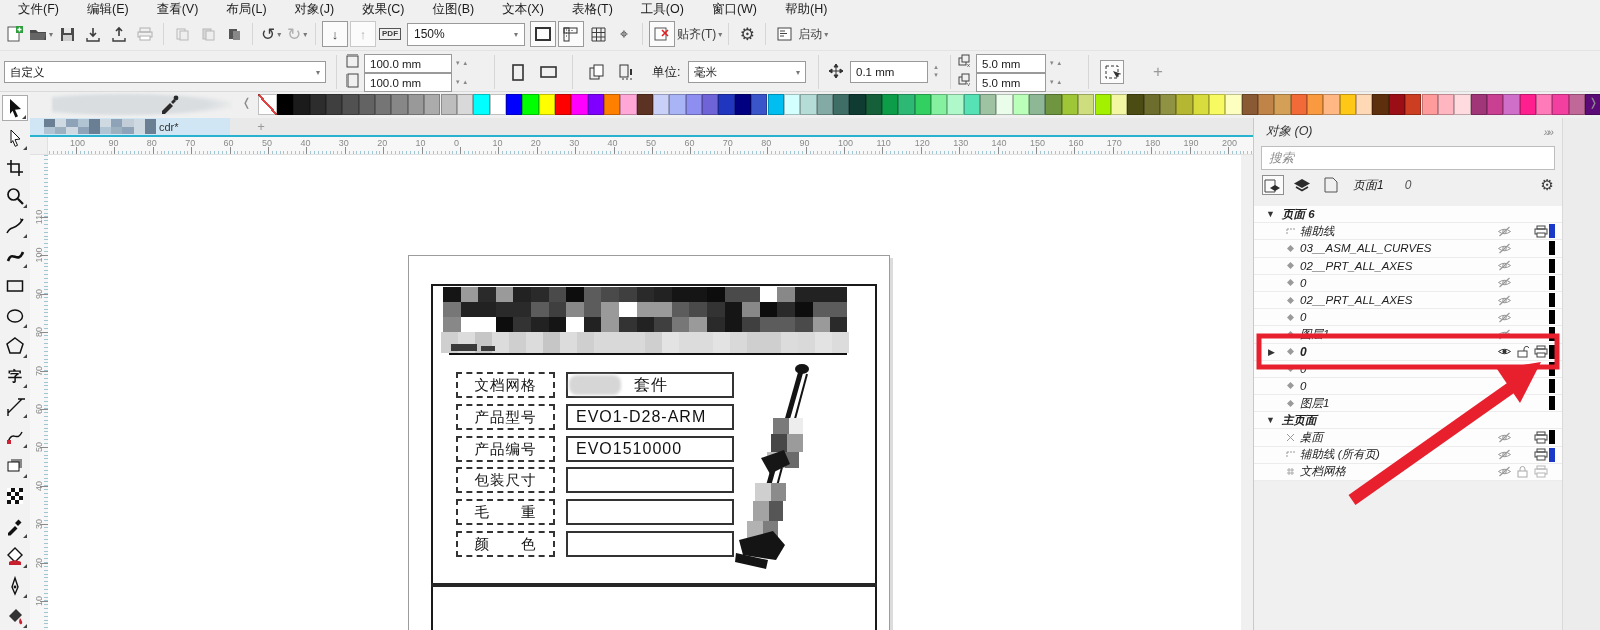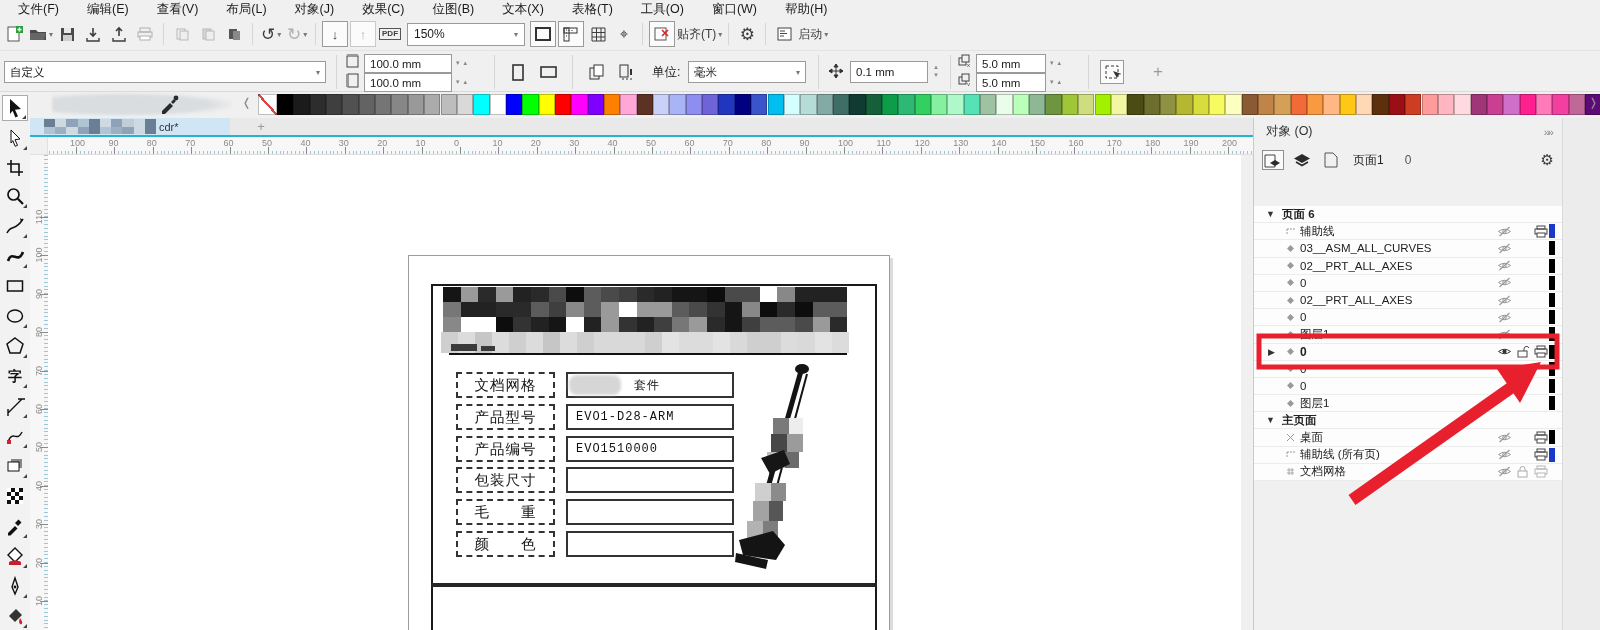--- a/index.html
+++ b/index.html
@@ -58,27 +58,27 @@
 
   
   #canvas { position:absolute; left:48px; top:155px; width:1193px; height:475px; background:#ffffff; overflow:hidden; }
   #page { position:absolute; left:360px; top:100px; width:482px; height:540px; background:#fff; border:1px solid #9c9c9c; box-shadow:3px 3px 0 #dcdcdc; overflow:hidden; }
   #label-border { position:absolute; left:22px; top:28px; width:446px; height:600px; border:2px solid #1a1a1a; }
   #logo-mosaic { position:absolute; left:34px; top:31px; width:404px; height:45px; overflow:hidden; }
   #sub-strip { position:absolute; left:32px; top:76px; width:408px; height:21px; overflow:hidden; }
   #title-underline { position:absolute; left:40px; top:97px; width:398px; height:2px; background:#111; }
   .frag { position:absolute; background:#3a3a3a; }
   .lrow-name { position:absolute; left:47px; width:99px; height:26px; border:2px dashed #333; display:flex; align-items:center; justify-content:center; font-size:14.5px; letter-spacing:1px; color:#111; background:#fff; }
-  .lrow-val { position:absolute; left:157px; width:168px; height:26px; border:2px solid #333; display:flex; align-items:center; font-size:12px; padding-left:8px; letter-spacing:1px; color:#111; background:#fff;font-family:Liberation Mono, monospace; }
+  .lrow-val { position:absolute; left:157px; width:168px; height:26px; border:2px solid #333; display:flex; align-items:center; font-size:16px; padding-left:8px; letter-spacing:1px; color:#111; background:#fff; }
   #val-censor { position:absolute; left:160px; width:52px; height:20px; background:#d6d6d6; border-radius:8px; filter:blur(1.5px); }
   #thick-line { position:absolute; left:22px; top:327px; width:446px; height:4px; background:#262626; }
   #product { position:absolute; left:322px; top:106px; }
 
   
-  #docker { position:absolute; left:1253px; top:118px; width:309px; height:512px; background:#f0f0f0; border-left:1px solid #c9c9c9; }
+  #docker { position:absolute; left:1253px; top:118px; width:309px; height:512px; background:#f0f0f0; border-left:1px solid #c9c9c9;font-style:italic; }
   #docker-header { height:27px; display:flex; align-items:center; justify-content:space-between; padding:0 10px 0 12px; font-size:12.5px; color:#333; }
   #docker-chev { color:#8a8a8a; font-size:11px; letter-spacing:-2px; }
   #docker-search { margin:1px 7px 0 7px; height:24px; background:#fff; border:1px solid #bdbdbd; display:flex; align-items:center; padding-left:7px; color:#8b8b8b; font-size:12.5px; }
   #docker-tools { height:30px; display:flex; align-items:center; padding:0 8px; gap:7px; }
   .dk-ic { width:22px; height:20px; display:flex; align-items:center; justify-content:center; }
   .dk-ic.active { border:1px solid #8f8f8f; background:#fafafa; }
   #dk-page-label { font-size:12px; color:#222; margin-left:4px; }
   #dk-page-extra { font-size:12px; color:#555; margin-left:14px; }
   #dk-gear { margin-left:auto; font-size:15px; color:#3a3a3a; }
   #tree { position:absolute; left:0; top:88px; width:309px; }
@@ -805,20 +805,23 @@
       </svg>
     </div>
   </div>
 </div>
 
 <div id="docker">
   <div id="docker-header">
     <span>对象 (O)</span>
     <span id="docker-chev">»»</span>
   </div>
+  <div id="docker-search">
+    <span>搜索</span>
+  </div>
   <div id="docker-tools">
     <span class="dk-ic active">
       <svg width="18" height="16">
           <path d="M1 3h10v12H1z" fill="none" stroke="#444"></path>
           <path d="M11 8l5 3-5 3-5-3z" fill="#2b2b2b"></path>
         </svg>
     </span>
     <span class="dk-ic">
       <svg width="18" height="15">
           <path d="M9 1l8 4.5L9 10 1 5.5z" fill="#2b2b2b"></path>

